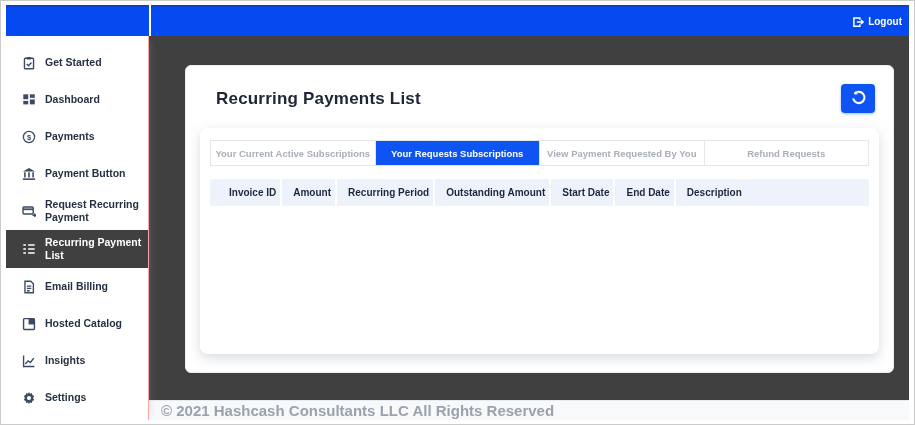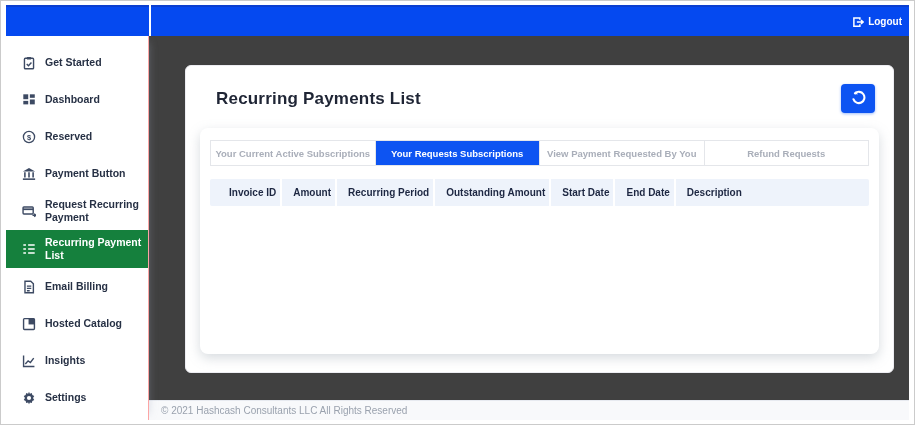--- a/index.html
+++ b/index.html
@@ -13,21 +13,21 @@
   .topbar-brand { width:143px; background:#0549f0; margin-right:2px; border-top:2px solid #0b3fd0; }
   .topbar-rest { flex:1; background:#0549f0; border-top:2px solid #0b3fd0; display:flex; align-items:center; justify-content:flex-end; padding-right:7px; }
   .logout { display:flex; align-items:center; gap:4px; color:#fff; font-size:10px; font-weight:700; cursor:pointer;justify-content:space-between; }
   .logout svg { display:block; }
 
   
   .shell { flex:1; display:flex; min-height:0; }
   .sidebar { width:143px; flex:0 0 auto; background:#fff; border-right:1px solid #fca5a5; box-shadow:6px 0 8px -6px rgba(160,170,190,.35); padding:8px 0 4px; display:flex; flex-direction:column; z-index:2; }
   .side-item { display:flex; align-items:center; gap:9px; padding:6px 6px 6px 15px; min-height:37px; color:#273145; font-size:10.5px; font-weight:700; line-height:1.25; cursor:pointer; }
   .side-item .icon { width:15px; height:15px; flex:0 0 auto; color:#3d4a63; display:flex; align-items:center; justify-content:center; }
-  .side-item.active { background:#15803d; color:#fff; }
+  .side-item.active { background:#404040; color:#fff; }
   .side-item.active .icon { color:#fff; }
 
   .main { flex:1; display:flex; flex-direction:column; background:#404040; min-width:0; }
   .content { flex:1; padding:29px 15px 0 36px; }
 
   .card { background:#fff; border:1px solid #ededf2; border-radius:6px; height:308px; padding:18px 14px 0; }
   .card-head { display:flex; align-items:center; justify-content:space-between; padding:0 4px 0 16px; margin-bottom:15px; }
   .page-title { font-size:17px; font-weight:700; color:#1f2535; letter-spacing:.2px; }
   .refresh-btn { width:34px; height:29px; background:#0d54f2; border:none; border-radius:4px; color:#fff; display:flex; align-items:center; justify-content:center; cursor:pointer; box-shadow:0 1px 3px rgba(13,84,242,.4); }
 
@@ -35,21 +35,21 @@
   .tabs { display:flex; border:1px solid #e4e6ea; background:#fff; }
   .tab { flex:1; text-align:center; font-size:9.5px; font-weight:600; color:#a9aeb9; padding:7px 2px 6px; border-right:1px solid #e4e6ea; cursor:pointer; white-space:nowrap; overflow:hidden; }
   .tab:last-child { border-right:none; }
   .tab.active { background:#0d54f2; color:#fff; }
 
   .thead { display:grid; grid-template-columns:55fr 53fr 87fr 110fr 68fr 65fr 265fr; background:#eef3fb; margin-top:13px; border-radius:2px;padding-left:8px; }
   .th { font-size:10px; font-weight:700; color:#1d2742; padding:8px 4px 8px 11px; border-right:2px solid #fff; white-space:nowrap; }
   .th:last-child { border-right:none; }
   .tbody-empty { height:120px; background:#fff; }
 
-  .footer { height:20px; flex:0 0 auto; background:#f8f9fb; border-top:1px solid #e7eaf0; display:flex; align-items:center; padding-left:12px; font-size:10px; color:#9aa2ae; }
+  .footer { height:20px; flex:0 0 auto; background:#f8f9fb; border-top:1px solid #e7eaf0; display:flex; align-items:center; padding-left:12px; font-size:15px; color:#9aa2ae;font-weight:bold; }
 </style>
 </head>
 <body>
 
 <div class="frame">
   <div class="app">
 
     <div class="topbar">
       <div class="topbar-brand"></div>
       <div class="topbar-rest">
@@ -92,21 +92,21 @@
             <span class="lbl">Dashboard</span>
           </div>
 
           <div class="side-item">
             <span class="icon">
               <svg width="14" height="14" viewBox="0 0 16 16" fill="none" stroke="currentColor" stroke-width="1.5">
                 <circle cx="8" cy="8" r="6.4"></circle>
                 <text x="8" y="11" text-anchor="middle" font-size="8.5" font-weight="bold" fill="currentColor" stroke="none" font-family="Liberation Sans, sans-serif">$</text>
               </svg>
             </span>
-            <span class="lbl">Reserved</span>
+            <span class="lbl">Payments</span>
           </div>
 
           <div class="side-item">
             <span class="icon">
               <svg width="14" height="14" viewBox="0 0 16 16" fill="currentColor">
                 <path d="M8 1 15 5H1z"></path>
                 <rect x="2.4" y="6" width="1.8" height="6"></rect>
                 <rect x="7.1" y="6" width="1.8" height="6"></rect>
                 <rect x="11.8" y="6" width="1.8" height="6"></rect>
                 <rect x="1" y="13" width="14" height="1.8"></rect>

